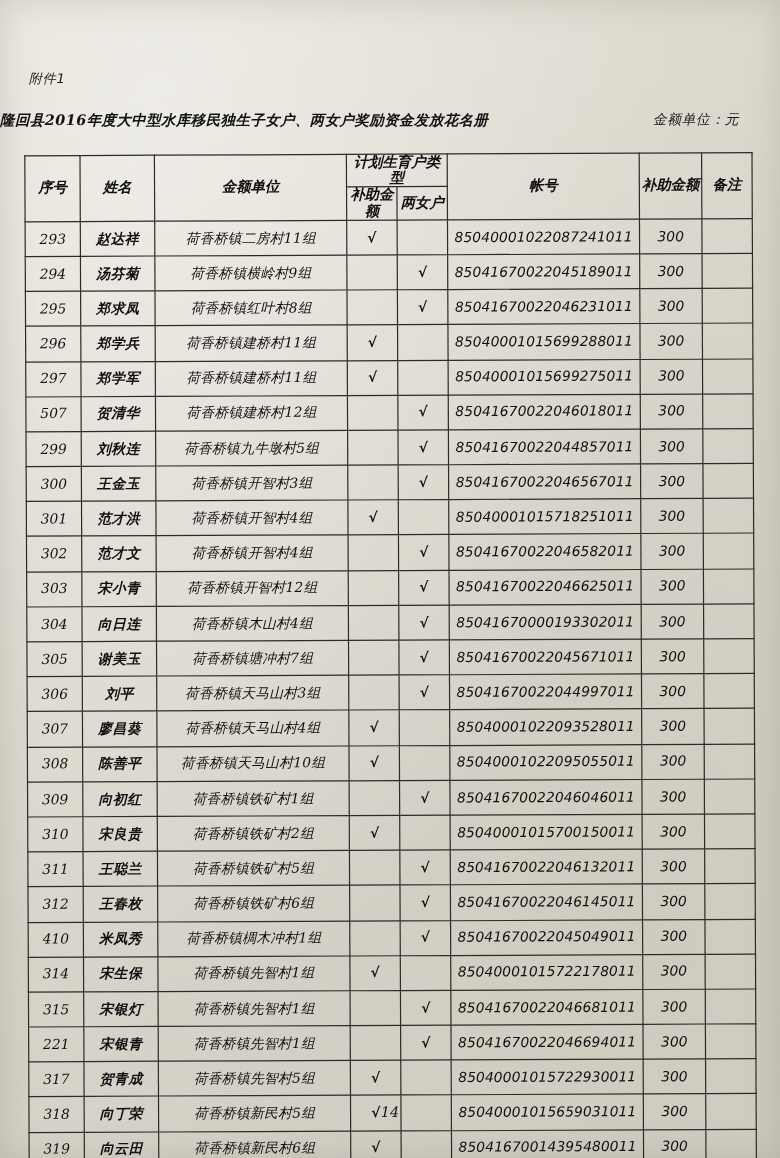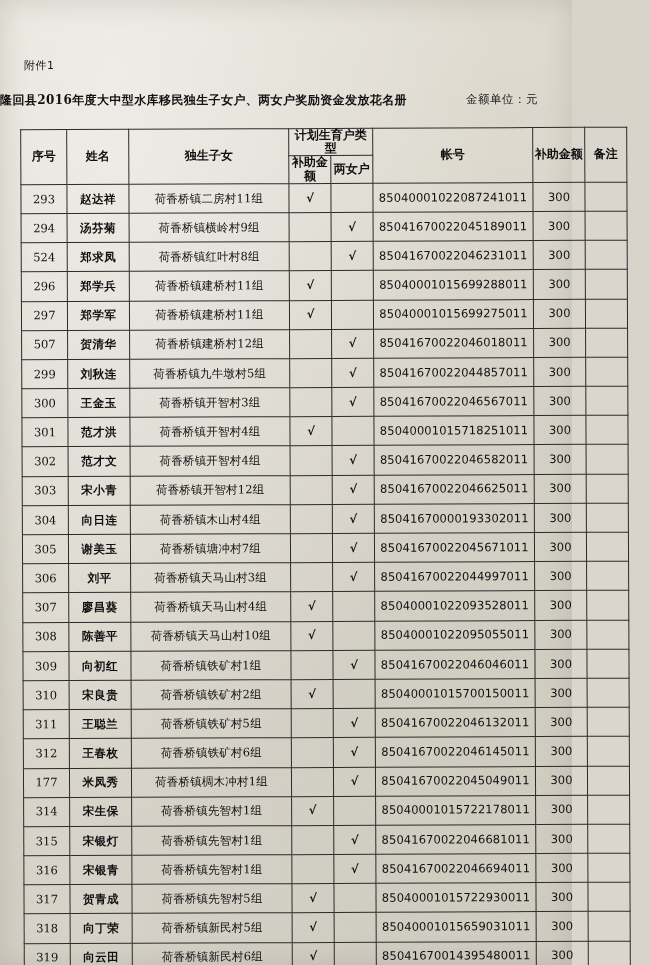--- a/index.html
+++ b/index.html
@@ -8,28 +8,29 @@
   }
   body {
     width: 650px;
     height: 965px;
     background: #d8d4ca;
     font-family: "DejaVu Sans", "Liberation Sans", sans-serif;
     overflow: hidden;
   }
   .page {
     position: relative;
-    width: 572px;
+    width: 650px;
     height: 965px;
     background: #ddd9cf;
     background-image:
       radial-gradient(ellipse at 20% 10%, rgba(255,255,255,0.45), rgba(255,255,255,0) 60%),
       radial-gradient(ellipse at 85% 80%, rgba(190,185,172,0.35), rgba(255,255,255,0) 65%),
       linear-gradient(160deg, #e3dfd5 0%, #d9d5ca 40%, #d2cec3 100%);
     box-sizing: border-box;
+    font-style: italic;
   }
   .paper-edge {
     position: absolute;
     left: 0; top: 0; right: 0; bottom: 0;
     box-shadow: inset 0 0 28px rgba(120,115,100,0.25);
     pointer-events: none;
   }
 
   .attach-label {
     position: absolute;
@@ -169,21 +170,21 @@
         <col class="c-only">
           <col class="c-two">
           <col class="c-acct">
         <col class="c-amt">
           <col class="c-note">
       </colgroup>
       <thead>
         <tr class="hdr-group">
           <th rowspan="2">序号</th>
           <th rowspan="2">姓名</th>
-          <th rowspan="2">独生子女</th>
+          <th rowspan="2">金额单位</th>
           <th colspan="2">计划生育户类型</th>
           <th rowspan="2">帐号</th>
           <th rowspan="2">补助金额</th>
           <th rowspan="2">备注</th>
         </tr>
         <tr class="hdr-sub">
           <th>补助金额</th>
           <th>两女户</th>
         </tr>
       </thead>
@@ -202,21 +203,21 @@
             <td class="seq">294</td>
             <td class="name">汤芬菊</td>
             <td class="addr">荷香桥镇横岭村9组</td>
             <td class="mark"></td>
             <td class="mark">√</td>
             <td class="acct">85041670022045189011</td>
             <td class="amt">300</td>
             <td class="note"></td>
           </tr>
           <tr>
-            <td class="seq">524</td>
+            <td class="seq">295</td>
             <td class="name">郑求凤</td>
             <td class="addr">荷香桥镇红叶村8组</td>
             <td class="mark"></td>
             <td class="mark">√</td>
             <td class="acct">85041670022046231011</td>
             <td class="amt">300</td>
             <td class="note"></td>
           </tr>
           <tr>
             <td class="seq">296</td>
@@ -382,21 +383,21 @@
             <td class="seq">312</td>
             <td class="name">王春枚</td>
             <td class="addr">荷香桥镇铁矿村6组</td>
             <td class="mark"></td>
             <td class="mark">√</td>
             <td class="acct">85041670022046145011</td>
             <td class="amt">300</td>
             <td class="note"></td>
           </tr>
           <tr>
-            <td class="seq">177</td>
+            <td class="seq">410</td>
             <td class="name">米凤秀</td>
             <td class="addr">荷香桥镇椆木冲村1组</td>
             <td class="mark"></td>
             <td class="mark">√</td>
             <td class="acct">85041670022045049011</td>
             <td class="amt">300</td>
             <td class="note"></td>
           </tr>
           <tr>
             <td class="seq">314</td>
@@ -412,21 +413,21 @@
             <td class="seq">315</td>
             <td class="name">宋银灯</td>
             <td class="addr">荷香桥镇先智村1组</td>
             <td class="mark"></td>
             <td class="mark">√</td>
             <td class="acct">85041670022046681011</td>
             <td class="amt">300</td>
             <td class="note"></td>
           </tr>
           <tr>
-            <td class="seq">316</td>
+            <td class="seq">221</td>
             <td class="name">宋银青</td>
             <td class="addr">荷香桥镇先智村1组</td>
             <td class="mark"></td>
             <td class="mark">√</td>
             <td class="acct">85041670022046694011</td>
             <td class="amt">300</td>
             <td class="note"></td>
           </tr>
           <tr>
             <td class="seq">317</td>
@@ -455,13 +456,14 @@
             <td class="mark">√</td>
             <td class="mark"></td>
             <td class="acct">85041670014395480011</td>
             <td class="amt">300</td>
             <td class="note"></td>
           </tr>
         </tbody>
     </table>
   </div>
 
+  <div class="page-number">14</div>
 </div>
 
 </body></html>

